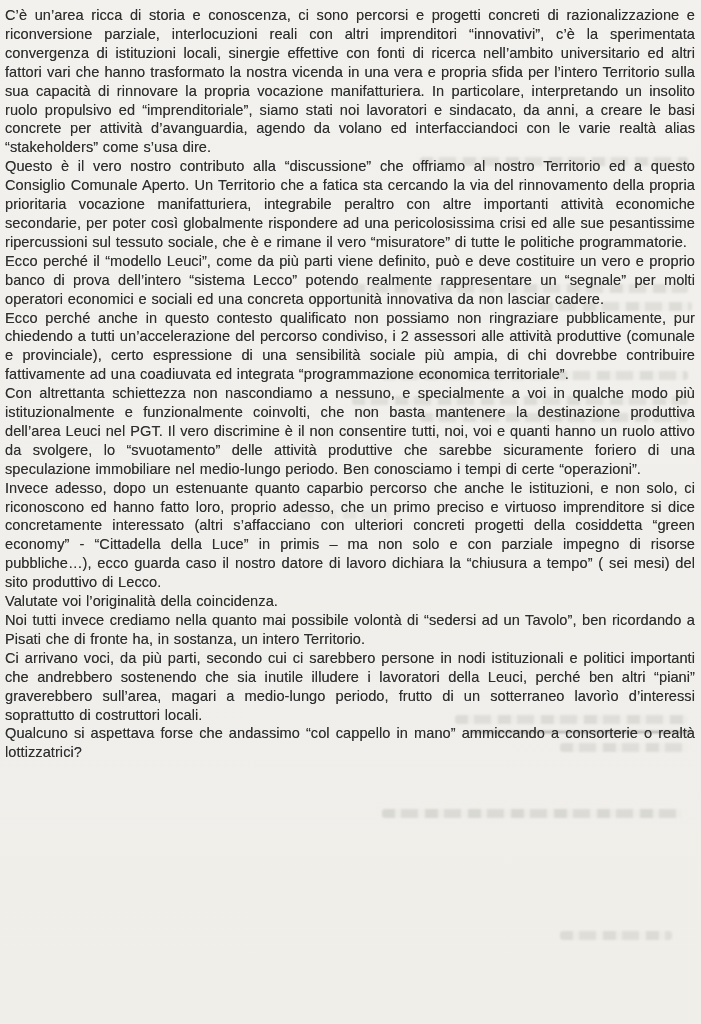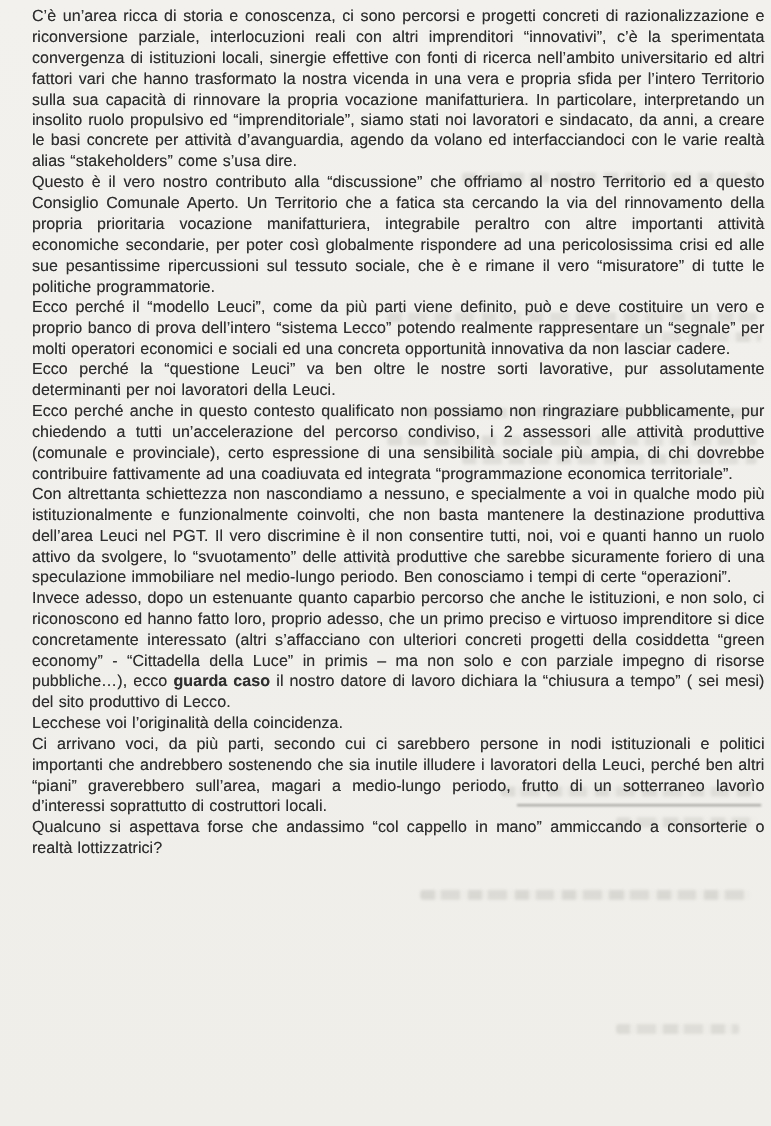--- a/index.html
+++ b/index.html
@@ -19,36 +19,35 @@
     width: 701px;
     height: 1024px;
     background: linear-gradient(180deg, #f2f1ed 0%, #f0efeb 55%, #efeee9 100%);
     box-sizing: border-box;
     padding: 6px 6px 0 5px;
     z-index: 1;
   }
   .text-layer {
     position: relative;
     z-index: 2;
-    margin-left: 24px;
   }
   .text-layer p {
     margin: 0;
     padding: 0;
     color: #2e2e2e;
     font-size: 14.6px;
     line-height: 18.9px;
     text-align: justify;
     letter-spacing: 0.05px;
     word-spacing: 0.6px;
     
     text-shadow: 0 0 0.4px rgba(46,46,46,0.55);
   }
   .text-layer p strong {
-    font-weight: bold;
+    font-weight: normal;
   }
   
   .ghost {
     position: absolute;
     z-index: 0;
     height: 9px;
     background: repeating-linear-gradient(
       90deg,
       rgba(130,130,122,0.32) 0px, rgba(130,130,122,0.32) 13px,
       rgba(130,130,122,0.05) 13px, rgba(130,130,122,0.05) 19px,
@@ -94,21 +93,21 @@
   <div class="ghost g8"></div>
   <div class="ghost g9"></div>
   <div class="ghost g10"></div>
   <div class="ghost g11"></div>
   <div class="ghost-line gl1"></div>
 
   <div class="text-layer">
     <p>C’è un’area ricca di storia e conoscenza, ci sono percorsi e progetti concreti di razionalizzazione e riconversione parziale, interlocuzioni reali con altri imprenditori “innovativi”, c’è la sperimentata convergenza di istituzioni locali, sinergie effettive con fonti di ricerca nell’ambito universitario ed altri fattori vari che hanno trasformato la nostra vicenda in una vera e propria sfida per l’intero Territorio sulla sua capacità di rinnovare la propria  vocazione manifatturiera. In particolare, interpretando un insolito ruolo propulsivo ed “imprenditoriale”, siamo stati noi  lavoratori e sindacato, da anni, a creare le basi concrete per attività d’avanguardia, agendo da volano ed interfacciandoci con le varie realtà alias “stakeholders” come s’usa dire.</p>
     <p>Questo è il vero nostro contributo alla “discussione” che offriamo al nostro Territorio ed a questo Consiglio Comunale Aperto. Un Territorio che a fatica sta cercando la via del rinnovamento della propria prioritaria vocazione manifatturiera, integrabile peraltro con altre importanti attività economiche secondarie, per poter così globalmente rispondere ad una pericolosissima crisi ed alle sue pesantissime ripercussioni sul tessuto sociale, che è e rimane il vero “misuratore” di tutte le politiche programmatorie.</p>
     <p>Ecco perché il “modello Leuci”, come da più parti viene definito, può e deve costituire un vero e proprio banco di prova  dell’intero “sistema Lecco” potendo realmente rappresentare un “segnale” per molti operatori economici e sociali ed una concreta opportunità innovativa da non lasciar cadere.</p>
-    <p>Ecco perché la “questione Leuci” va ben oltre le nostre sorti lavorative, pur assolutamente determinanti per noi lavoratori della Leuci.</p>
     <p>Ecco perché anche in questo contesto qualificato non possiamo non ringraziare pubblicamente, pur chiedendo a tutti un’accelerazione del percorso condiviso, i 2 assessori alle attività produttive (comunale e provinciale), certo espressione di una sensibilità sociale più ampia, di chi dovrebbe contribuire fattivamente ad una coadiuvata ed integrata “programmazione economica territoriale”.</p>
     <p>Con altrettanta schiettezza non nascondiamo a nessuno, e specialmente a voi in qualche modo più istituzionalmente e funzionalmente coinvolti, che non basta mantenere la destinazione produttiva dell’area Leuci nel PGT. Il vero discrimine è il non consentire tutti, noi, voi e quanti hanno un ruolo attivo da svolgere, lo “svuotamento” delle attività produttive che sarebbe sicuramente foriero di una speculazione immobiliare nel medio-lungo periodo. Ben conosciamo i tempi di certe “operazioni”.</p>
     <p><span>Invece adesso, dopo un estenuante quanto caparbio percorso che anche le istituzioni, e non solo, ci riconoscono ed hanno fatto loro, proprio adesso, che un primo preciso e virtuoso imprenditore si dice concretamente interessato (altri s’affacciano con ulteriori concreti progetti della cosiddetta “green economy”  - “Cittadella della Luce” in primis – ma non solo e con parziale impegno di risorse pubbliche…), ecco </span><strong>guarda caso</strong><span> il nostro datore di lavoro dichiara la “chiusura a tempo” ( sei mesi) del sito produttivo di Lecco.</span></p>
-    <p>Lecchese voi l’originalità della coincidenza.</p>
+    <p>Valutate voi l’originalità della coincidenza.</p>
+    <p>Noi tutti invece crediamo nella quanto mai possibile volontà di “sedersi ad un Tavolo”, ben ricordando a Pisati che di fronte ha, in sostanza, un intero Territorio.</p>
     <p>Ci arrivano voci, da più parti, secondo cui ci sarebbero persone in nodi istituzionali e politici importanti che andrebbero sostenendo che sia inutile illudere i lavoratori della Leuci, perché ben altri “piani” graverebbero sull’area, magari a medio-lungo periodo, frutto di un sotterraneo lavorìo d’interessi soprattutto di costruttori locali.</p>
     <p>Qualcuno si aspettava forse che andassimo  “col cappello in mano” ammiccando a consorterie o realtà lottizzatrici?</p>
   </div>
 </div>
 
 </body></html>

